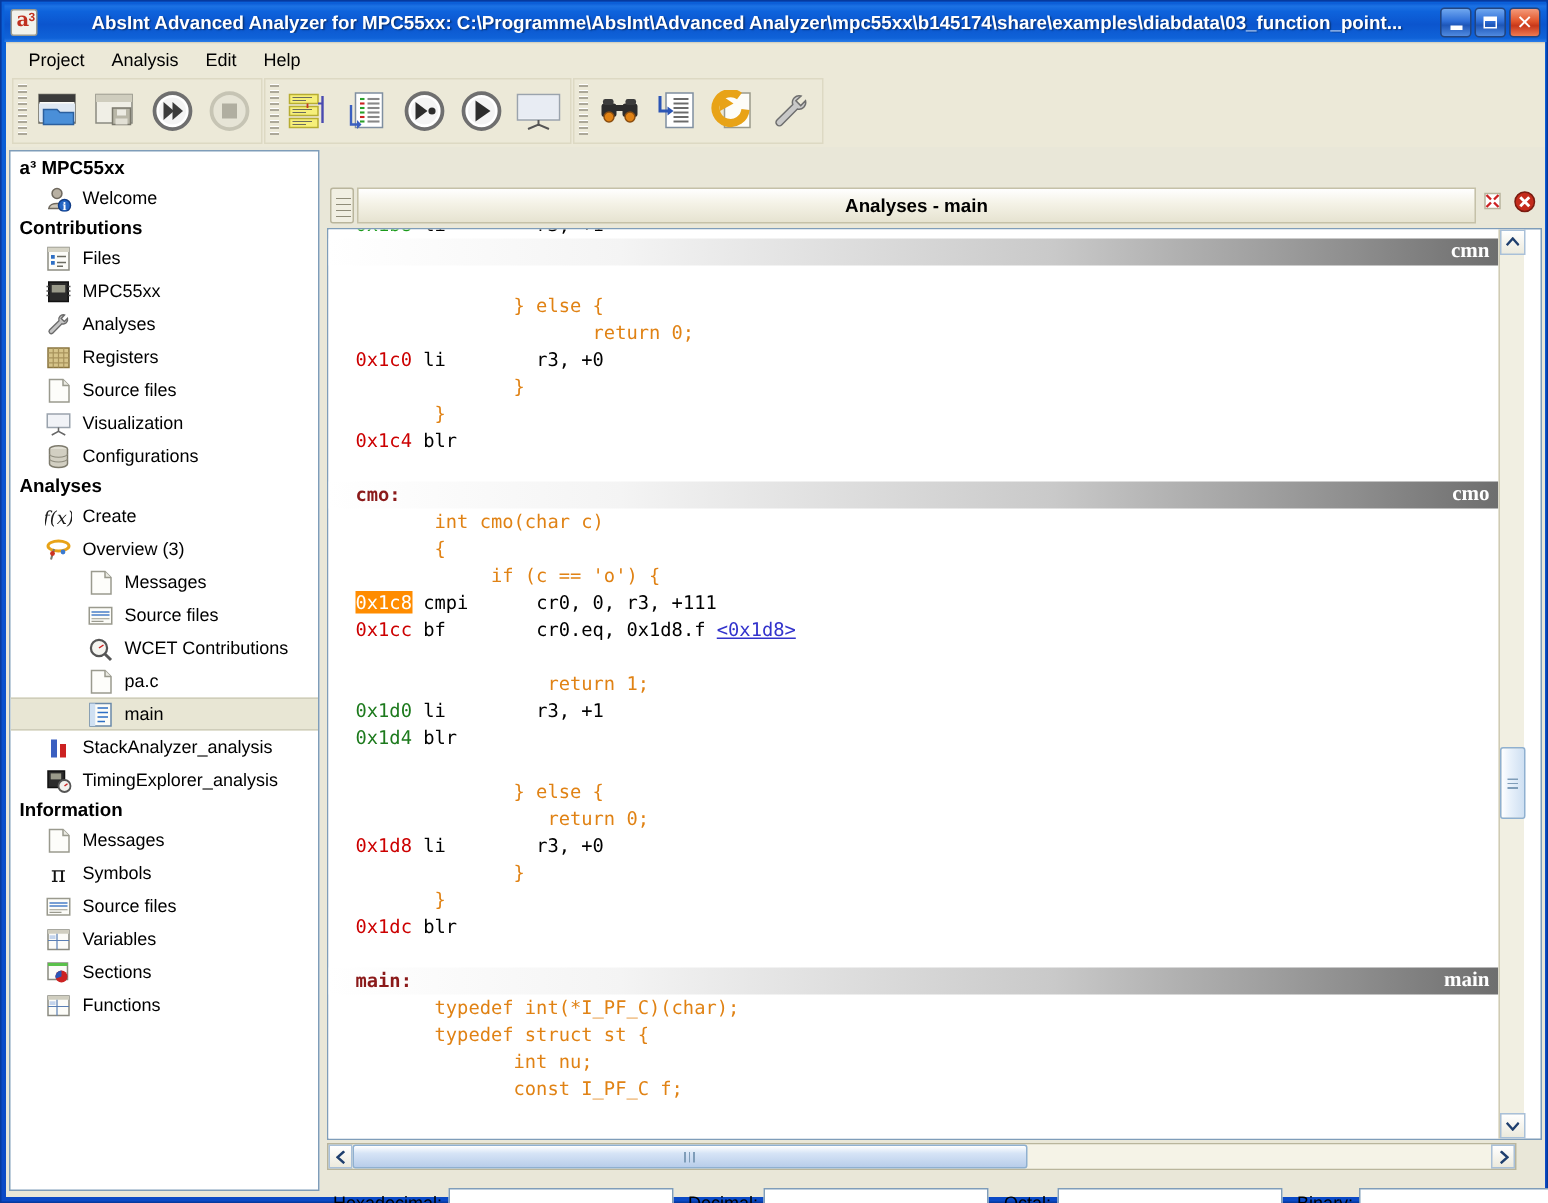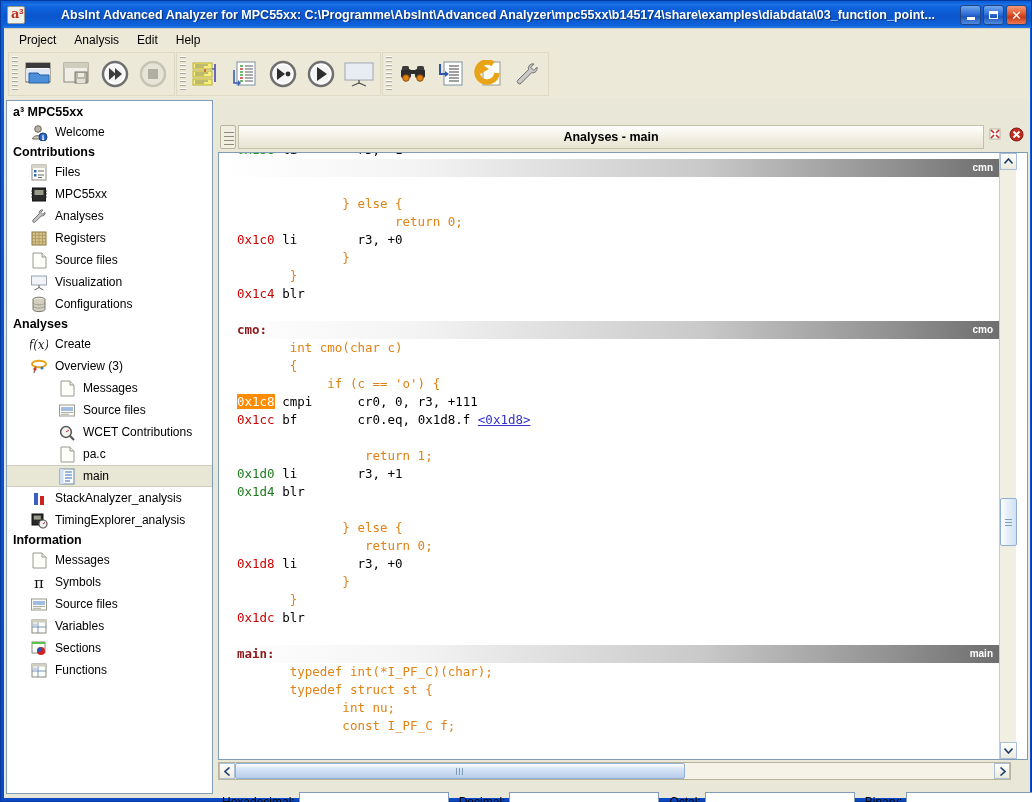--- a/index.html
+++ b/index.html
@@ -198,22 +198,22 @@
   }
   .cline { height: 18px; padding-left: 18px; white-space: pre; }
   .sect-bar {
     height: 18px; position: relative;
     background: linear-gradient(to right, #ffffff 0%, #f4f4f4 25%, #c9c9c9 62%, #8d8d8d 88%, #6e6e6e 100%);
     padding-left: 18px; line-height: 18px;
   }
   .sect-name { color: #8b1a1a; font-weight: bold; font-family: "DejaVu Sans Mono", monospace; font-size: 12.5px; }
   .sect-right {
     position: absolute; right: 6px; top: 0; line-height: 18px;
-    color: #ffffff; font-weight: bold; font-size: 10px;
-    font-family: Liberation Sans, sans-serif;
+    color: #ffffff; font-weight: bold; font-size: 14px;
+    font-family: Liberation Serif, serif;
   }
   .a-red   { color: #cc0000; margin-top: 34px; }
   .a-green { color: #1a9a1a; }
   .a-dgreen{ color: #1d7a1d; }
   .a-hl    { background: #ff8c00; color: #ffffff; }
   .src     { color: #e08214; }
   .asm     { color: #000000; }
   .link    { color: #3333cc; text-decoration: underline; cursor: pointer; }
 
   

